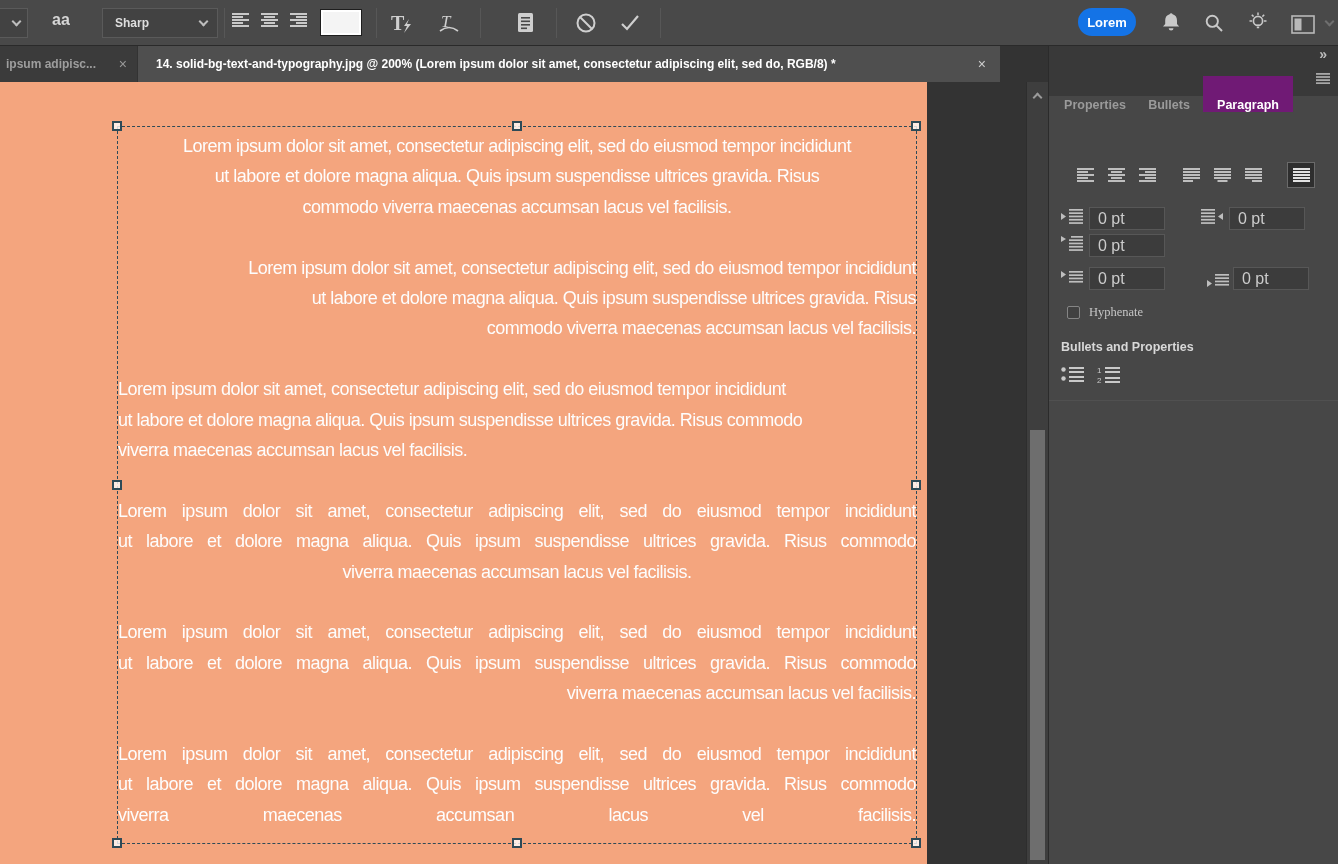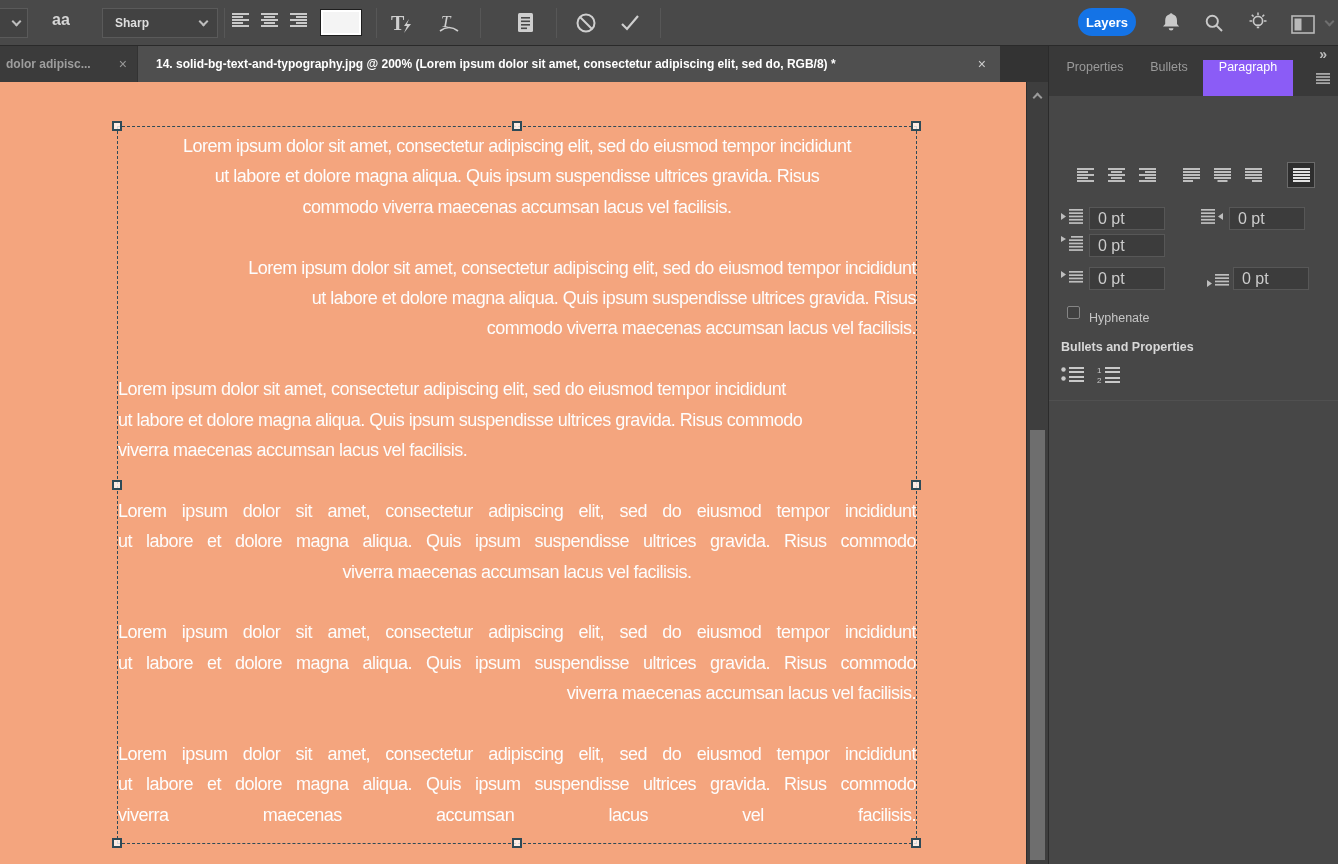--- a/index.html
+++ b/index.html
@@ -29,21 +29,21 @@
   
   .tabstrip{position:absolute;left:0;top:46px;width:1048px;height:36px;background:#333;}
   .tab{position:absolute;top:0;height:36px;display:flex;align-items:center;font-size:12px;font-weight:bold;}
   .tab.inactive{left:0;width:137px;background:#3b3b3b;color:#9e9e9e;padding:0 10px 0 6px;}
   .tab.active{left:138px;width:862px;background:#4f4f4f;color:#fff;padding:0 14px 0 18px;}
   .tablabel{white-space:nowrap;overflow:hidden;text-overflow:clip;flex:1;}
   .tabclose{margin-left:10px;font-size:14px;font-weight:normal;color:#9a9a9a;}
   .tab.active .tabclose{color:#cfcfcf;}
 
   
-  .canvas{position:absolute;left:0;top:82px;width:1026px;height:782px;overflow:hidden;}
+  .canvas{position:absolute;left:0;top:82px;width:927px;height:782px;overflow:hidden;}
   .frame{position:absolute;left:117px;top:44px;width:800px;height:718px;
          border:1px dashed #2e4a57;padding-top:4px;}
   .para{margin:0 0 30.4px 0;color:#fdfdfd;font-size:18px;letter-spacing:-0.5px;}
   .line{display:block;line-height:30.4px;white-space:nowrap;}
   .pc .line{text-align:center;}
   .pr .line{text-align:right;}
   .pl .line{text-align:left;}
   .pjc .line,.pjr .line,.pja .line{white-space:normal;text-align:justify;text-align-last:justify;}
   .pjc .line:last-child{text-align:center;text-align-last:center;}
   .pjr .line:last-child{text-align:right;text-align-last:right;}
@@ -56,23 +56,23 @@
           border-left:1px solid #2e2e2e;}
   .scrollthumb{position:absolute;left:3px;top:348px;width:15px;height:430px;background:#6e6e6e;}
   .gutchev{position:absolute;left:7px;top:12px;width:7px;height:7px;border-right:2px solid #9a9a9a;
            border-top:2px solid #9a9a9a;transform:rotate(-45deg);}
 
   
   .panel{position:absolute;left:1048px;top:46px;width:290px;height:818px;background:#474747;
          border-left:1px solid #2b2b2b;}
   .paneltopstrip{position:absolute;left:0;top:0;width:290px;height:50px;background:#393939;}
   .panelchev{position:absolute;right:12px;top:0px;color:#bdbdbd;font-size:14px;font-weight:bold;}
-  .ptab{position:absolute;top:14px;height:36px;display:flex;align-items:flex-start;justify-content:center;
-        font-size:12.5px;font-weight:normal;color:#9a9a9a;}
-  .ptab.active{background:#8b5cf6;color:#fff;}
+  .ptab{position:absolute;top:30px;height:36px;display:flex;align-items:flex-end;justify-content:center;
+        font-size:12.5px;font-weight:bold;color:#9a9a9a;}
+  .ptab.active{background:#701a75;color:#fff;}
   .phamburger{position:absolute;right:8px;top:24px;}
   .pcontent{position:absolute;left:0;top:50px;width:290px;height:768px;}
   .alignbtn{position:absolute;top:66px;width:28px;height:26px;display:flex;align-items:center;
             justify-content:center;}
   .alignbtn.selected{background:#2e2e2e;border:1px solid #6a6a6a;}
   .field{position:absolute;width:76px;height:23px;background:#3c3c3c;border:1px solid #575757;
          color:#cccccc;font-size:16px;display:flex;align-items:center;padding-left:8px;}
   .picon{position:absolute;}
   .checkbox{position:absolute;left:18px;top:210px;width:13px;height:13px;background:#414141;
             border:1px solid #858585;border-radius:2px;}
@@ -165,21 +165,21 @@
         <line x1="5" y1="5" x2="17" y2="17" stroke="#cfcfcf" stroke-width="2"></line>
       </svg>
     </div>
     <div class="obtn" style="left:616px;top:10px;width:28px;height:26px;">
       <svg width="22" height="20" viewBox="0 0 22 20">
         <polyline points="3,11 8,16 19,3" stroke="#cfcfcf" stroke-width="2.2" fill="none"></polyline>
       </svg>
     </div>
     <div class="vsep" style="left:660px;"></div>
 
-    <div class="sharebtn" style="background: rgb(20, 115, 230);">Layers</div>
+    <div class="sharebtn" style="background: rgb(20, 115, 230);">Lorem</div>
 
     <div class="obtn" style="left:1158px;top:10px;width:26px;height:26px;">
       <svg width="20" height="22" viewBox="0 0 20 22">
         <path d="M8.6 2.2 a1.6 1.6 0 0 1 3 0 C14.8 3 16 5.6 16 8.6 V12 l2.2 2.6 H2 L4.2 12 V8.6 C4.2 5.6 5.4 3 8.6 2.2 Z" fill="#c9c9c9"></path>
         <path d="M7.7 16.2 a2.4 2.4 0 0 0 4.8 0 Z" fill="#c9c9c9"></path>
       </svg>
     </div>
     <div class="obtn" style="left:1202px;top:11px;width:24px;height:24px;">
       <svg width="20" height="20" viewBox="0 0 20 20">
         <circle cx="8.3" cy="8.3" r="5.6" stroke="#c9c9c9" stroke-width="1.9" fill="none"></circle>
@@ -201,21 +201,21 @@
       <svg width="24" height="19" viewBox="0 0 24 19">
         <rect x="1" y="1" width="22" height="17" stroke="#b9b9b9" stroke-width="1.6" fill="none"></rect>
         <rect x="3.5" y="3.5" width="7" height="12" fill="#b9b9b9"></rect>
       </svg>
     </div>
     <span class="dimchev"></span>
   </div>
 
   <div class="tabstrip">
     <div class="tab inactive">
-      <span class="tablabel">dolor adipisc...</span>
+      <span class="tablabel">ipsum adipisc...</span>
       <span class="tabclose">×</span>
     </div>
     <div class="tab active">
       <span class="tablabel">14. solid-bg-text-and-typography.jpg @ 200% (Lorem ipsum dolor sit amet, consectetur adipiscing elit, sed do, RGB/8) *</span>
       <span class="tabclose">×</span>
     </div>
   </div>
 
   <div class="canvas" style="background:#F4A57E;">
     <div class="frame">
@@ -441,21 +441,21 @@
               <rect x="8" y="6.6" width="14" height="1.7"></rect>
               <rect x="8" y="9.9" width="14" height="1.7"></rect>
             </g>
           </svg>
       </div>
       <div class="field" style="left:184px;top:171px;">
         <span>0 pt</span>
       </div>
 
       <div class="checkbox"></div>
-      <span class="plabel" style="left:40px;top:215px;">Hyphenate</span>
+      <span class="plabel" style="left:40px;top:209px;font-family:Liberation Serif, serif;">Hyphenate</span>
 
       <span class="pheading">Bullets and Properties</span>
       <div class="picon" style="left:12px;top:270px;">
         <svg width="24" height="17" viewBox="0 0 24 17">
           <g fill="#c9c9c9">
               <circle cx="2.5" cy="3.5" r="2.2"></circle>
               <rect x="8" y="1" width="15" height="2"></rect>
               <rect x="8" y="5" width="15" height="2"></rect>
               <circle cx="2.5" cy="12.5" r="2.2"></circle>
               <rect x="8" y="10" width="15" height="2"></rect>

